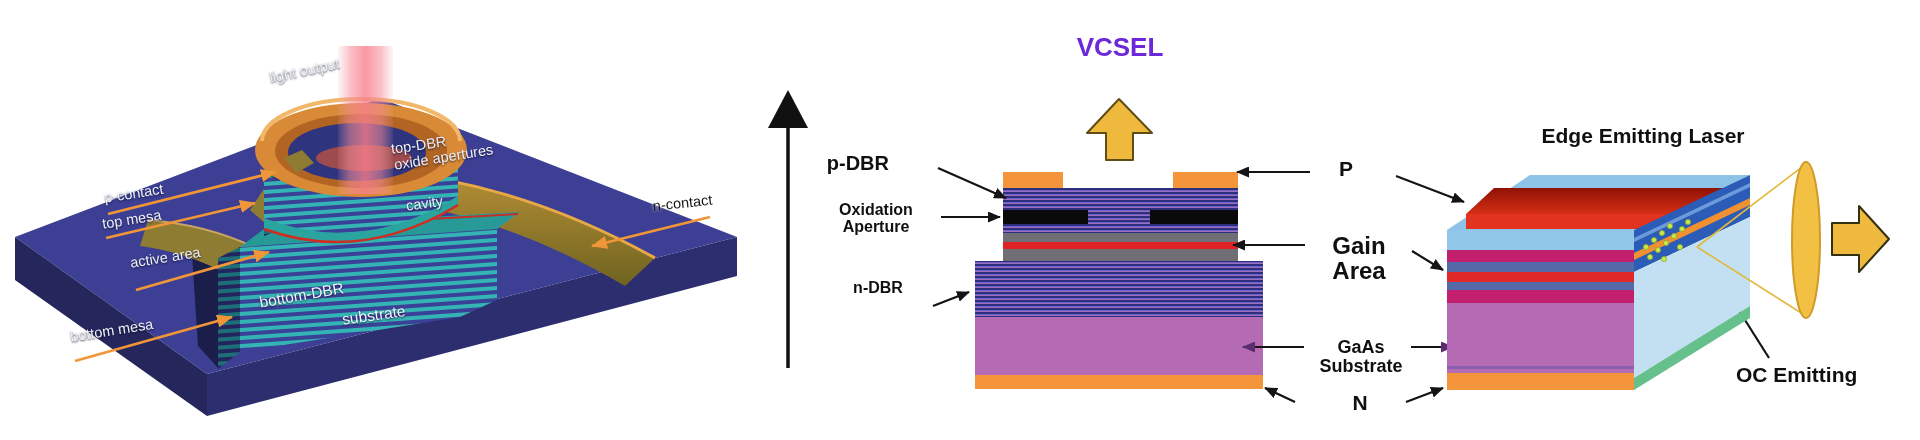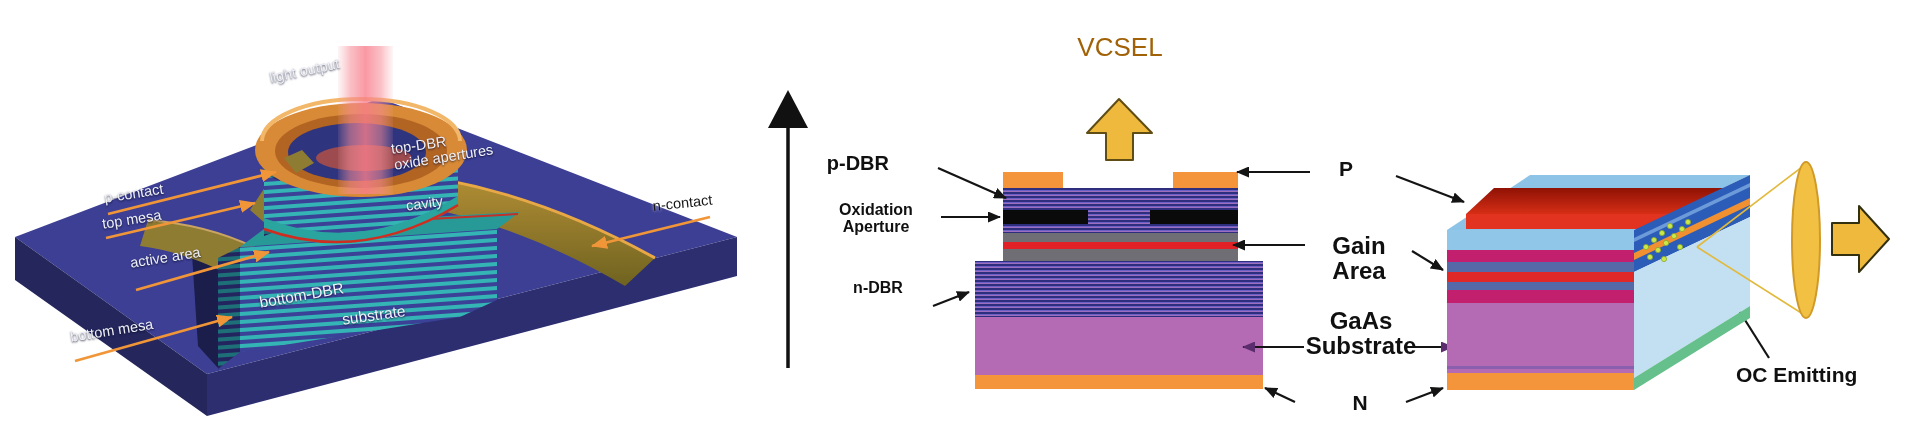--- a/index.html
+++ b/index.html
@@ -3,21 +3,21 @@
 <meta charset="utf-8">
 <style>
   html,body{margin:0;padding:0;background:#ffffff;}
   #canvas{position:relative;width:1920px;height:440px;background:#ffffff;overflow:hidden;
           font-family:"Liberation Sans",sans-serif;}
   #gfx{position:absolute;left:0;top:0;width:1920px;height:440px;}
   .lbl{position:absolute;white-space:nowrap;}
   .lf{font-size:14.5px;color:#eef0f6;text-shadow:0 1px 2px rgba(10,10,40,.8);transform-origin:left top;}
   .lf2{font-size:15.5px;color:#f0f2f8;text-shadow:0 1px 2px rgba(10,10,40,.8);transform-origin:left top;}
   .blk{font-weight:700;color:#101010;line-height:1.05;text-align:center;white-space:normal;}
-  .ttl{font-weight:400;color:#a16207;text-align:center;}
+  .ttl{font-weight:700;color:#6d28d9;text-align:center;}
 </style>
 </head>
 <body>
 
 <div id="canvas">
 
 <svg id="gfx" viewBox="0 0 1920 440">
   <defs>
     <pattern id="patTeal" width="8" height="8" patternUnits="userSpaceOnUse" patternTransform="rotate(-4)">
       <rect width="8" height="8" fill="#3a4196"></rect>
@@ -202,18 +202,19 @@
 <div class="lbl lf2" style="left:341px;top:311px;transform:rotate(-8deg);">substrate</div>
 <div class="lbl lf" style="left:652px;top:198px;transform:rotate(-6deg);color:#161616;text-shadow:0 0 3px rgba(255,255,255,.9);">n-contact</div>
 
 <div class="lbl ttl" style="left:1058px;top:32px;width:124px;font-size:26px;">VCSEL</div>
 <div class="lbl blk" style="left:805px;top:153px;width:84px;font-size:20px;text-align:right;">p-DBR</div>
 <div class="lbl blk" style="left:818px;top:202px;width:116px;font-size:16px;">Oxidation Aperture</div>
 <div class="lbl blk" style="left:836px;top:280px;width:84px;font-size:16px;">n-DBR</div>
 
 <div class="lbl blk" style="left:1332px;top:158px;width:28px;font-size:21px;">P</div>
 <div class="lbl blk" style="left:1305px;top:233px;width:108px;font-size:24px;">Gain Area</div>
-<div class="lbl blk" style="left:1302px;top:308px;width:118px;font-size:24px;">GaAs Substrate</div>
+<div class="lbl blk" style="left:1302px;top:338px;width:118px;font-size:18px;">GaAs Substrate</div>
 <div class="lbl blk" style="left:1342px;top:392px;width:36px;font-size:21px;">N</div>
 
+<div class="lbl blk" style="left:1533px;top:125px;width:220px;font-size:21px;">Edge Emitting Laser</div>
 <div class="lbl blk" style="left:1736px;top:364px;width:130px;font-size:21px;text-align:left;">OC Emitting</div>
 
 </div>
 
 </body></html>

